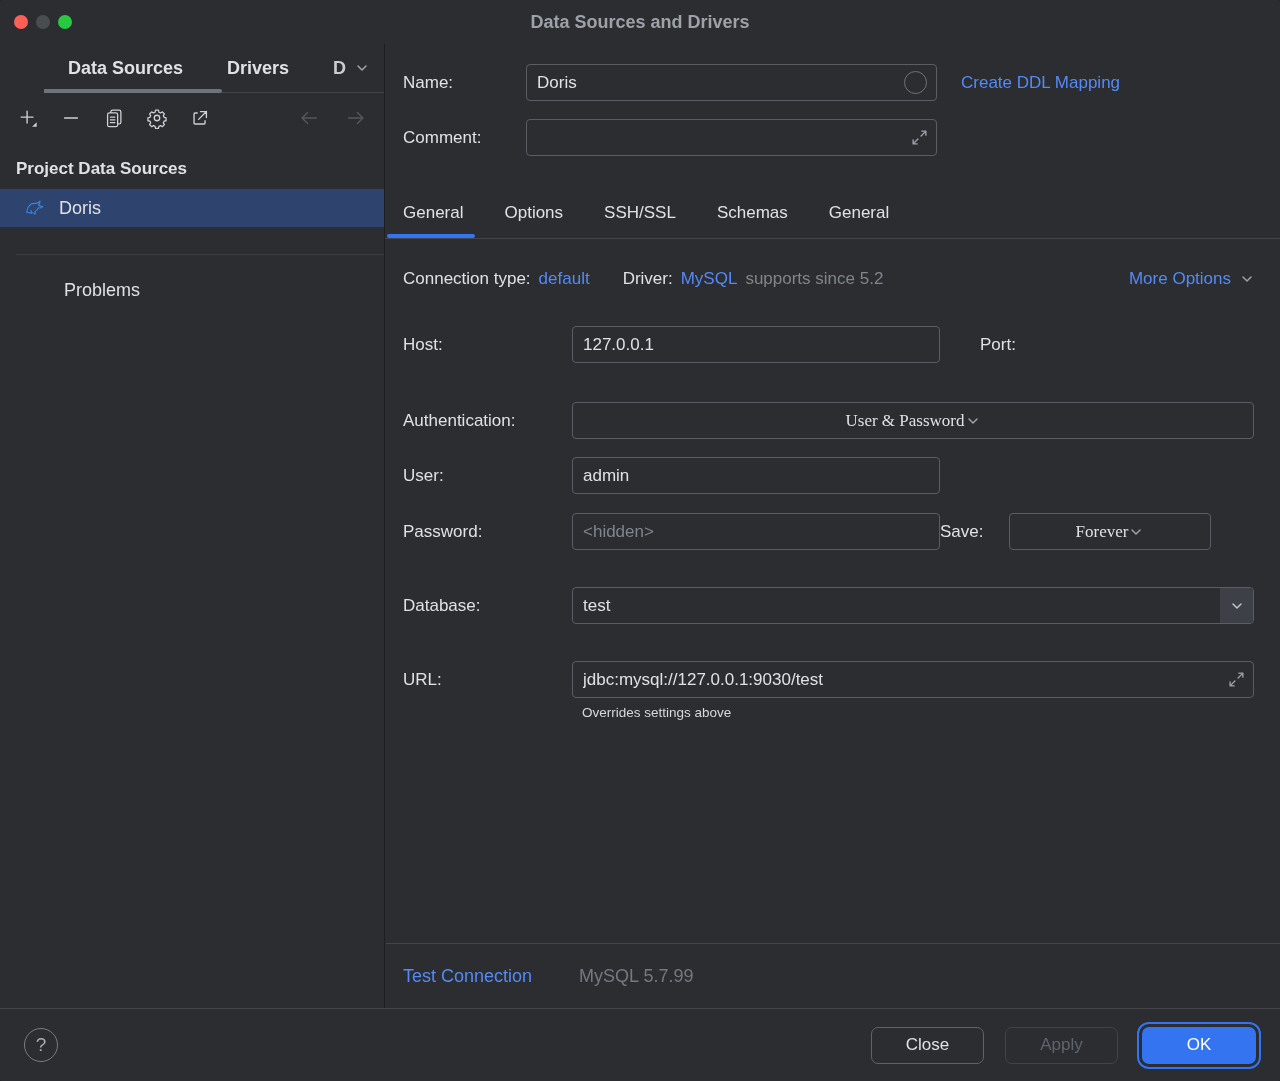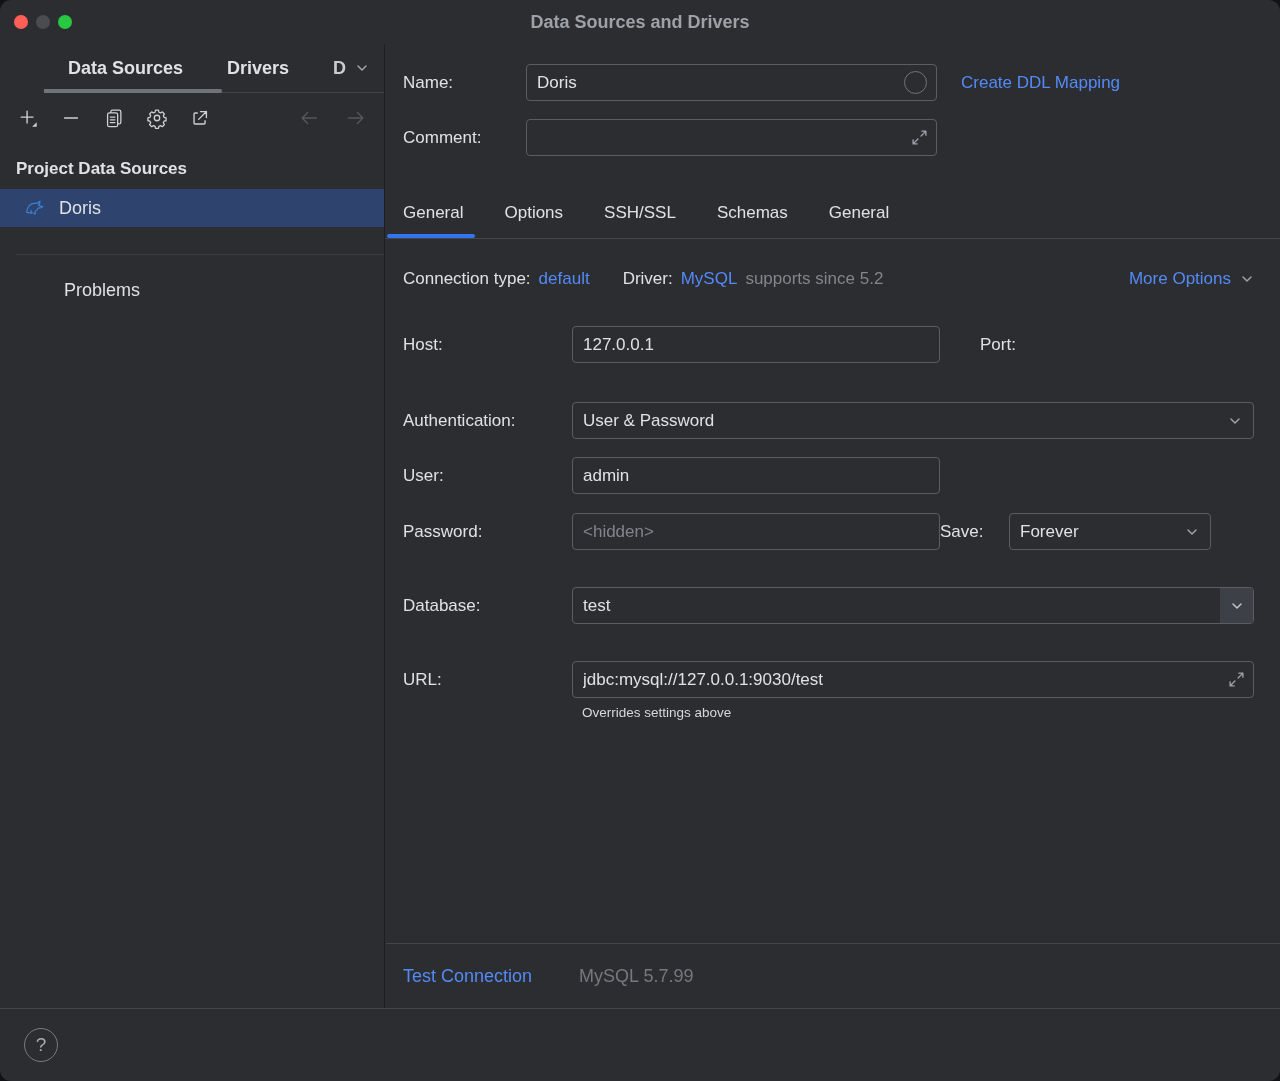--- a/index.html
+++ b/index.html
@@ -6,21 +6,21 @@
   html, body { background: #111214; }
   body {
     width: 1280px; height: 1081px;
     font-family: "Liberation Sans", sans-serif;
     color: #dfe1e5;
     overflow: hidden;
   }
   .window {
     width: 1280px; height: 1081px;
     background: #2b2d30;
-    border-radius: 11px;
+    border-radius: 1px;
     overflow: hidden;
     display: flex; flex-direction: column;
   }
   
   .titlebar { position: relative; height: 44px; flex: 0 0 44px; display: flex; align-items: center; justify-content: center; }
   .traffic { position: absolute; left: 14px; top: 15px; display: flex; gap: 8px; }
   .light { width: 14px; height: 14px; border-radius: 50%; }
   .title { font-size: 18px; font-weight: 700; color: #9da1a8; }
   
   .content { flex: 1 1 auto; display: flex; min-height: 0; }
@@ -74,21 +74,21 @@
   .chev svg { width: 16px; height: 16px; }
   .row-host { margin-top: 27px; }
   .row-auth { margin-top: 39px; }
   .row-user { margin-top: 18px; }
   .row-password { margin-top: 19px; }
   .row-database { margin-top: 37px; }
   .row-url { margin-top: 37px; }
   .w-368 { width: 368px; } .w-202 { width: 202px; } .w-411 { width: 411px; } .w-682 { width: 682px; }
   .port-label { margin-left: 40px; width: 72px; }
   .save-label { width: 69px; }
-  .select { justify-content: space-between; cursor: default; }
+  .select { justify-content: center; cursor: default; font-family: Liberation Serif, serif; }
   .combo { padding-right: 0; }
   .combo-btn { margin-left: auto; width: 33px; height: 35px; background: #3d4047; border-radius: 0 3px 3px 0; display: flex; align-items: center; justify-content: center; color: #c3c5ca; }
   .combo-btn svg { width: 16px; height: 16px; }
   .url-hint { margin: 7px 0 0 197px; font-size: 13.5px; color: #d6d8dc; }
   .spacer { flex: 1 1 auto; }
   .main-divider { border-top: 1px solid #43454a; margin-left: 1px; }
   .footer-row { height: 64px; display: flex; align-items: center; padding: 0 25px 0 18px; font-size: 18px; }
   .driver-version { margin-left: 47px; color: #75797f; }
   
   .bottombar { height: 73px; flex: 0 0 73px; border-top: 1px solid #43454a; display: flex; align-items: center; padding: 0 24px; }
@@ -305,15 +305,20 @@
         <a class="link" style="font-size:18px">Test Connection</a>
         <span class="driver-version">MySQL 5.7.99</span>
       </div>
     </div>
   </div>
 
   <div class="bottombar">
     <button class="help-btn">
       <span>?</span>
     </button>
+    <div class="btns">
+      <button class="btn btn-close">Close</button>
+      <button class="btn btn-apply">Apply</button>
+      <button class="btn btn-ok">OK</button>
+    </div>
   </div>
 
 </div>
 
 </body></html>

